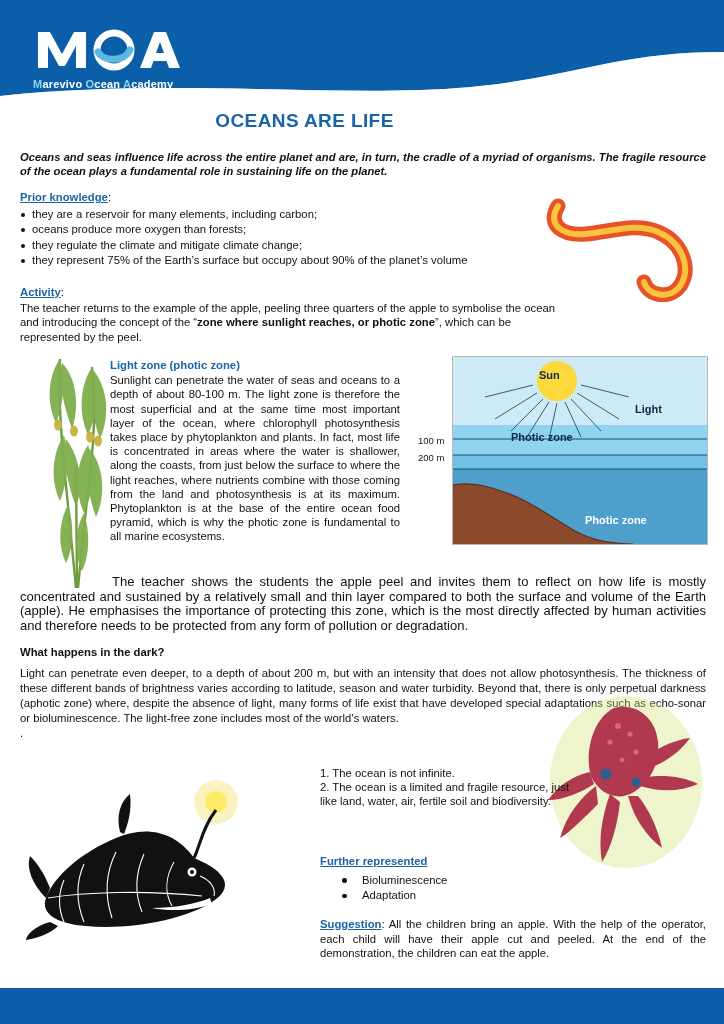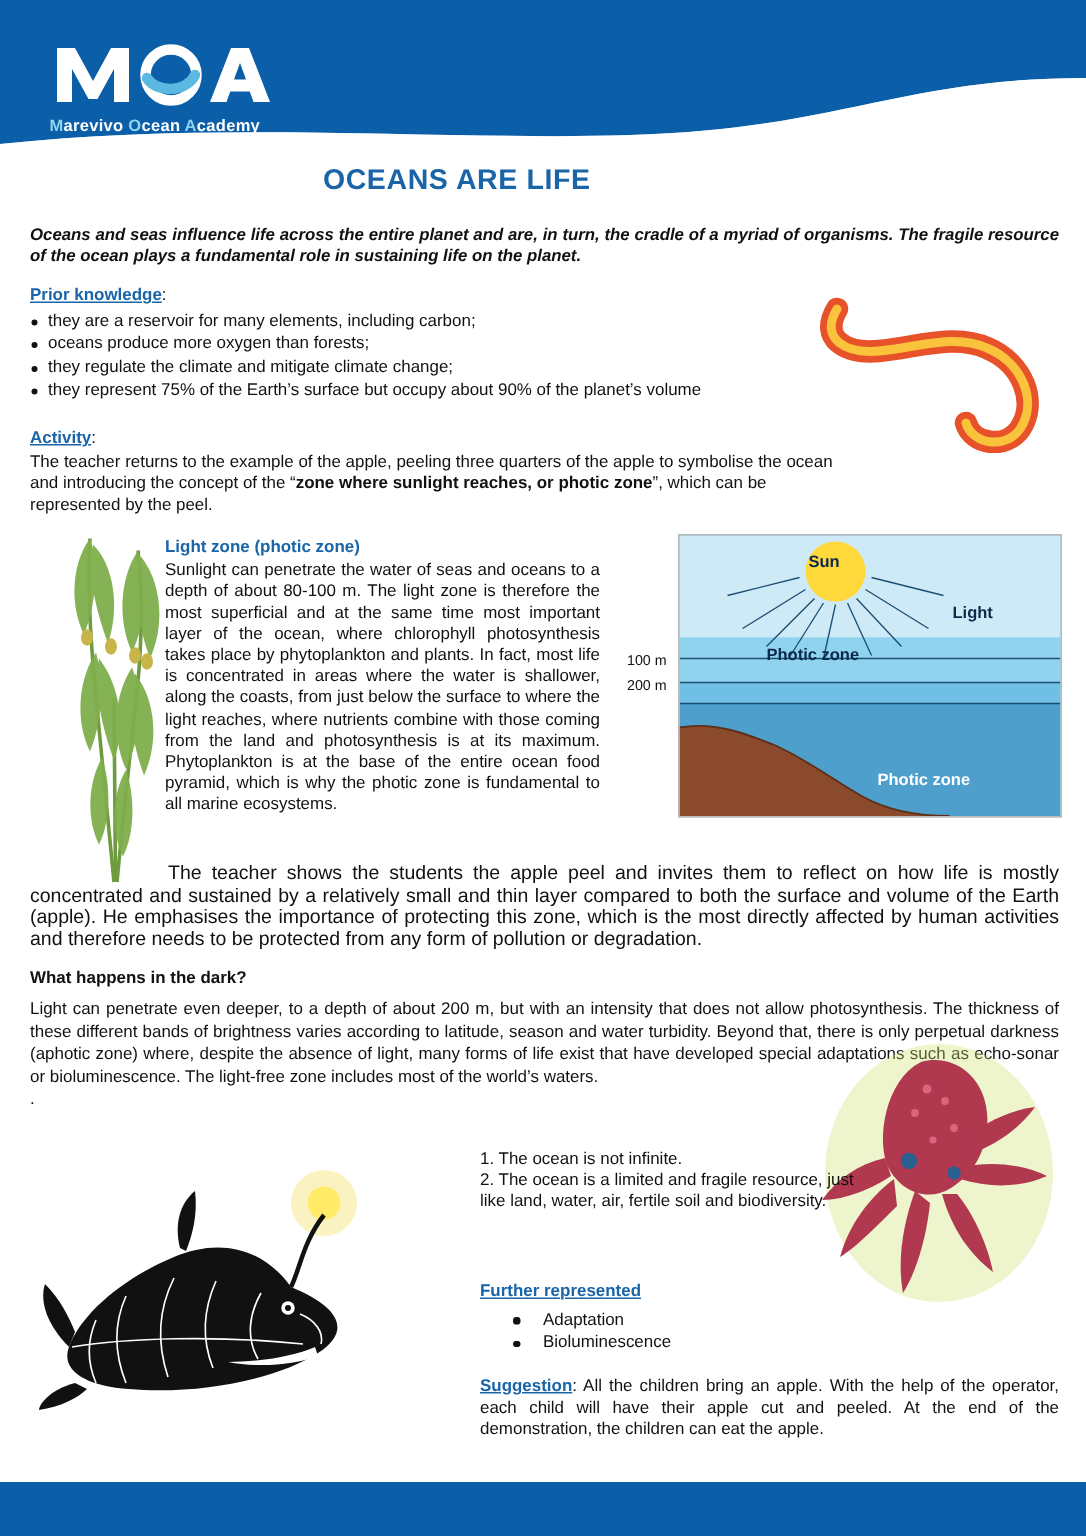--- a/index.html
+++ b/index.html
@@ -444,22 +444,22 @@
   </g>
 </svg>
 
 <div class="key-block">
   <div>1. The ocean is not infinite.</div>
   <div>2. The ocean is a limited and fragile resource, just like land, water, air, fertile soil and biodiversity.</div>
 </div>
 
 <div class="further-block">
   <div class="further-title section-label">Further represented</div>
+  <div class="further-item">Bioluminescence</div>
   <div class="further-item">Adaptation</div>
-  <div class="further-item">Bioluminescence</div>
 </div>
 
 <div class="suggestion-block"><span class="section-label">Suggestion</span><span>:</span><span> All the children bring an apple. With the help of the operator, each child will have their apple cut and peeled. At the end of the demonstration, the children can eat the apple.</span></div>
 
 <div class="footer">
   <svg viewBox="0 0 724 36" preserveAspectRatio="none" width="724" height="36">
     <rect x="0" y="0" width="724" height="36" fill="#0b5ea8"></rect>
   </svg>
 </div>
 

